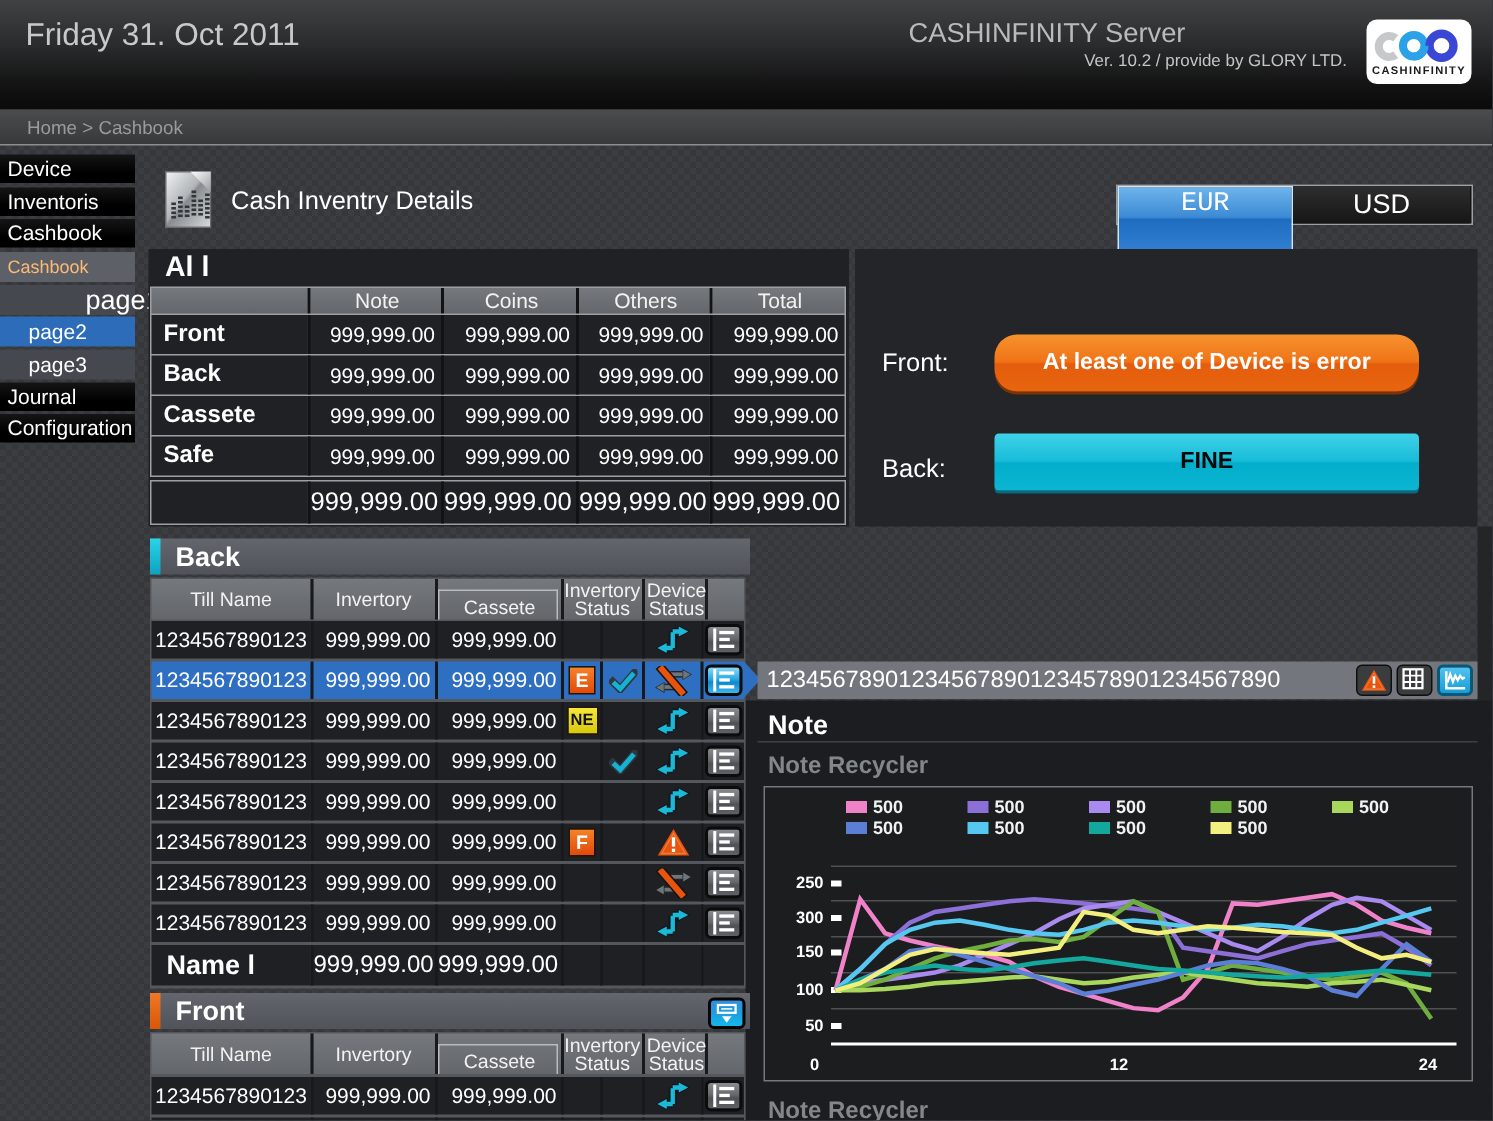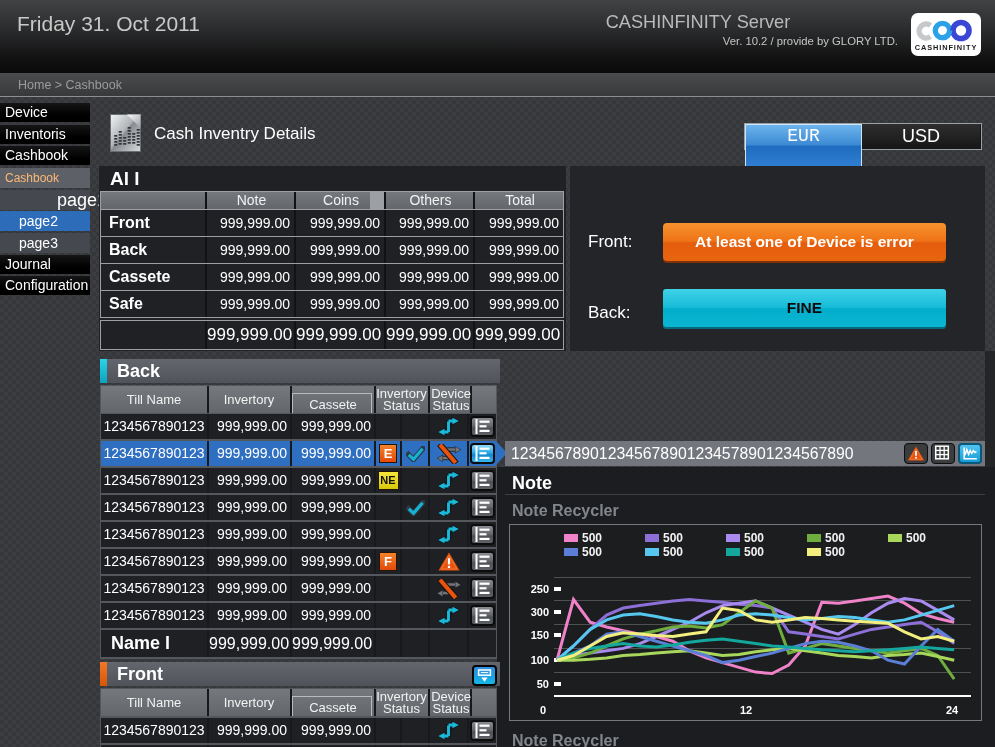--- a/index.html
+++ b/index.html
@@ -107,21 +107,21 @@
 <div style="position:absolute;left:110px;top:168px;width:200px;height:21px;line-height:21px;font-size:19px;font-weight:bold;color:#fff;">Al l</div>
 <div style="position:absolute;left:100px;top:191px;width:464px;height:127px;background:#9ca0a4;"></div>
 <div style="position:absolute;left:100px;top:318px;width:464px;height:2px;background:#1f2124;"></div>
 <div style="position:absolute;left:100px;top:320px;width:464px;height:30px;background:#9ca0a4;"></div>
 <div style="position:absolute;left:101px;top:192px;width:104px;height:17px;background:linear-gradient(180deg,#75797e,#63676c);">
       <div style="position:absolute;left:0px;top:0px;width:104px;height:17px;line-height:17px;font-size:14px;color:#f2f2f2;text-align:center;"></div>
     </div>
 <div style="position:absolute;left:205px;top:192px;width:89px;height:17px;background:linear-gradient(180deg,#75797e,#63676c);border-left:2px solid #101214;">
       <div style="position:absolute;left:0px;top:0px;width:89px;height:17px;line-height:17px;font-size:14px;color:#f2f2f2;text-align:center;">Note</div>
     </div>
-<div style="position:absolute;left:294px;top:192px;width:76px;height:17px;background:linear-gradient(180deg,#75797e,#63676c);border-left:2px solid #101214;">
+<div style="position:absolute;left:294px;top:192px;width:90px;height:17px;background:linear-gradient(180deg,#75797e,#63676c);border-left:2px solid #101214;">
       <div style="position:absolute;left:0px;top:0px;width:90px;height:17px;line-height:17px;font-size:14px;color:#f2f2f2;text-align:center;">Coins</div>
     </div>
 <div style="position:absolute;left:384px;top:192px;width:89px;height:17px;background:linear-gradient(180deg,#75797e,#63676c);border-left:2px solid #101214;">
       <div style="position:absolute;left:0px;top:0px;width:89px;height:17px;line-height:17px;font-size:14px;color:#f2f2f2;text-align:center;">Others</div>
     </div>
 <div style="position:absolute;left:473px;top:192px;width:90px;height:17px;background:linear-gradient(180deg,#75797e,#63676c);border-left:2px solid #101214;">
       <div style="position:absolute;left:0px;top:0px;width:90px;height:17px;line-height:17px;font-size:14px;color:#f2f2f2;text-align:center;">Total</div>
     </div>
 <div style="position:absolute;left:101px;top:210px;width:104px;height:26px;background:#1f2124;">
       <div style="position:absolute;left:8px;top:0px;width:95px;height:26px;line-height:26px;font-size:16px;font-weight:bold;color:#fff;">Front</div>
@@ -193,21 +193,21 @@
       <div style="position:absolute;left:0px;top:0px;width:84px;height:28px;line-height:28px;font-size:17px;color:#fff;text-align:right;">999,999.00</div>
     </div>
 <div style="position:absolute;left:384px;top:321px;width:89px;height:28px;background:#1f2124;border-left:2px solid #101214;">
       <div style="position:absolute;left:0px;top:0px;width:83px;height:28px;line-height:28px;font-size:17px;color:#fff;text-align:right;">999,999.00</div>
     </div>
 <div style="position:absolute;left:473px;top:321px;width:90px;height:28px;background:#1f2124;border-left:2px solid #101214;">
       <div style="position:absolute;left:0px;top:0px;width:84px;height:28px;line-height:28px;font-size:17px;color:#fff;text-align:right;">999,999.00</div>
     </div>
 <div style="position:absolute;left:570px;top:166px;width:415px;height:185px;background:#232528;"></div>
 <div style="position:absolute;left:588px;top:232px;width:60px;height:20px;line-height:20px;font-size:17px;color:#fff;">Front:</div>
-<div style="position:absolute;left:663px;top:223px;width:283px;height:38px;background:linear-gradient(180deg,#f6922e 0%,#ef7317 48%,#e45d0d 52%,#e8650f 100%);border-radius:4px;box-shadow:0 2px 0 #7e3206;">
+<div style="position:absolute;left:663px;top:223px;width:283px;height:38px;background:linear-gradient(180deg,#f6922e 0%,#ef7317 48%,#e45d0d 52%,#e8650f 100%);border-radius:15px;box-shadow:0 2px 0 #7e3206;">
       <div style="position:absolute;left:0px;top:0px;width:283px;height:38px;line-height:38px;font-size:15.5px;font-weight:bold;color:#fff;text-align:center;">At least one of Device is error</div>
     </div>
 <div style="position:absolute;left:588px;top:303px;width:60px;height:20px;line-height:20px;font-size:17px;color:#fff;">Back:</div>
 <div style="position:absolute;left:663px;top:289px;width:283px;height:38px;background:linear-gradient(180deg,#3fd2e8 0%,#18bcd8 48%,#02aecc 52%,#0cb6d2 100%);border-radius:3px;box-shadow:0 2px 0 #066a80;">
       <div style="position:absolute;left:0px;top:0px;width:283px;height:38px;line-height:38px;font-size:15.5px;font-weight:bold;color:#0a0a0a;text-align:center;">FINE</div>
     </div>
 <div style="position:absolute;left:985px;top:351px;width:10px;height:396px;background:#232527;"></div>
 <div style="position:absolute;left:497px;top:467px;width:498px;height:280px;background:#1b1d20;"></div>
 <div style="position:absolute;left:100px;top:359px;width:400px;height:24px;background:linear-gradient(180deg,#63676d,#50545a);"></div>
 <div style="position:absolute;left:100px;top:359px;width:7px;height:24px;background:linear-gradient(180deg,#2ad4e8,#0ea2c0);"></div>

